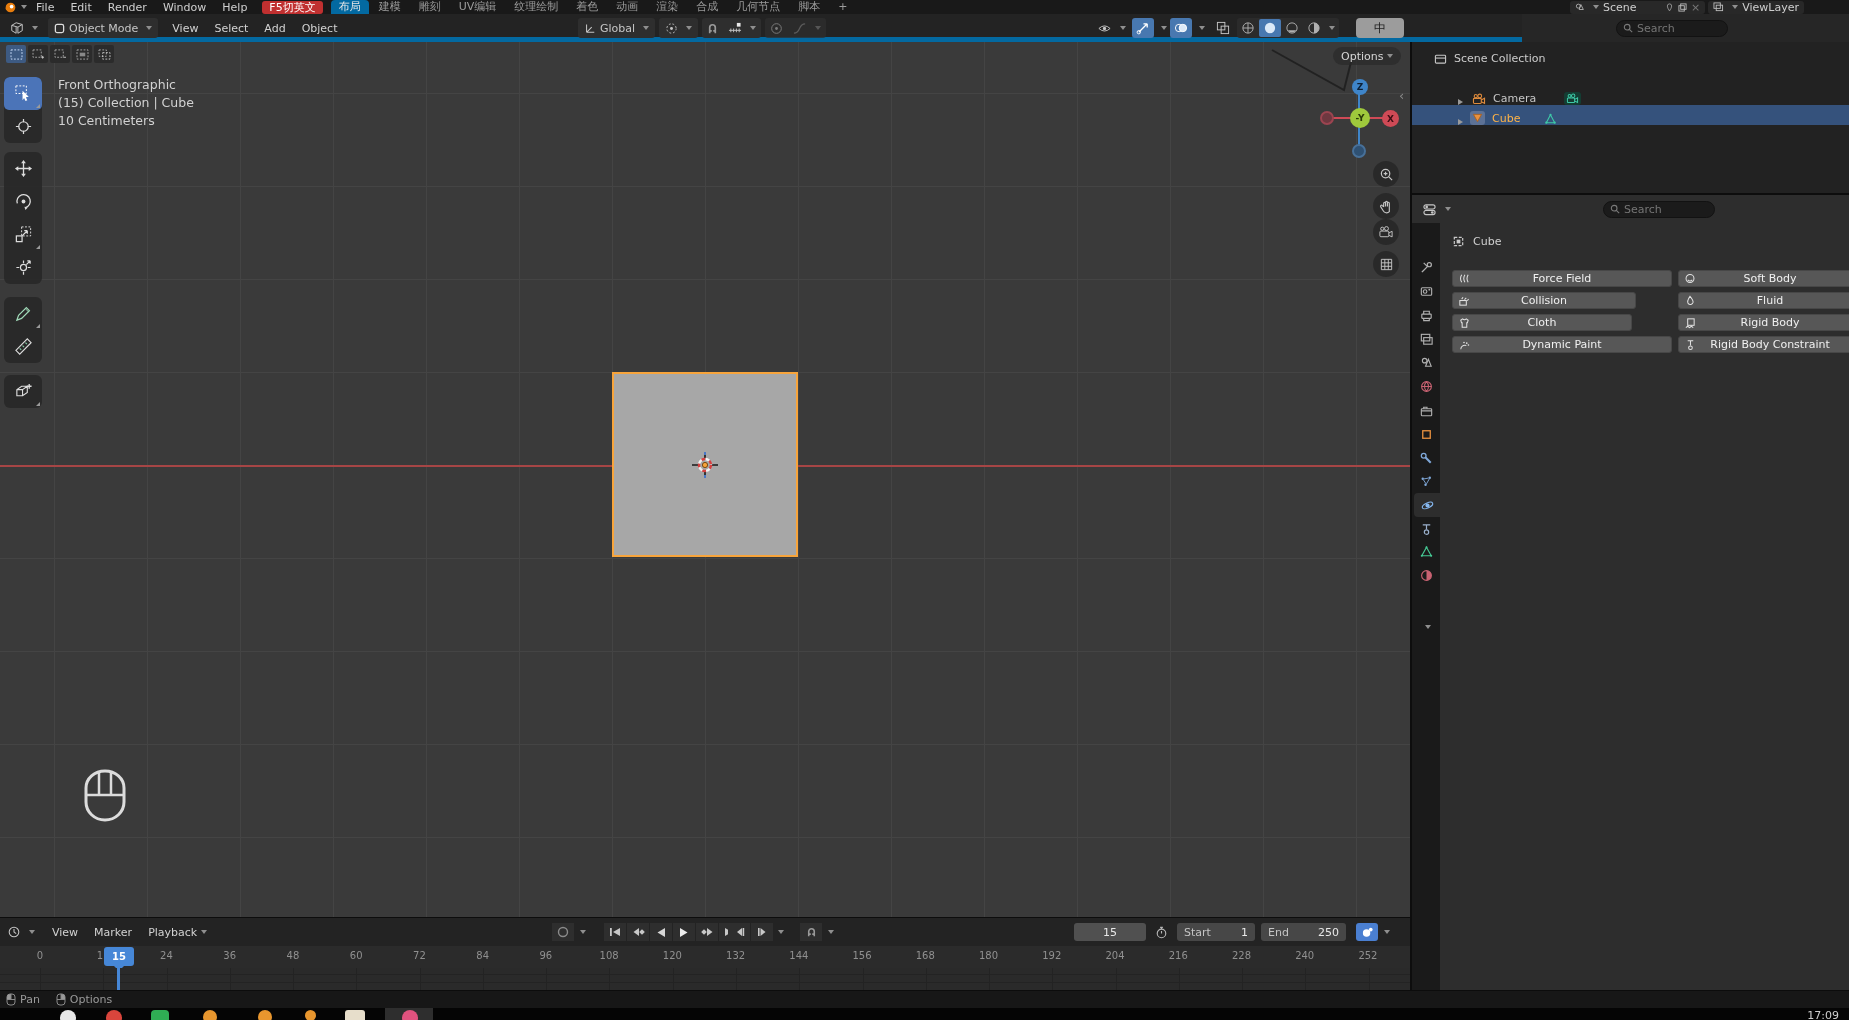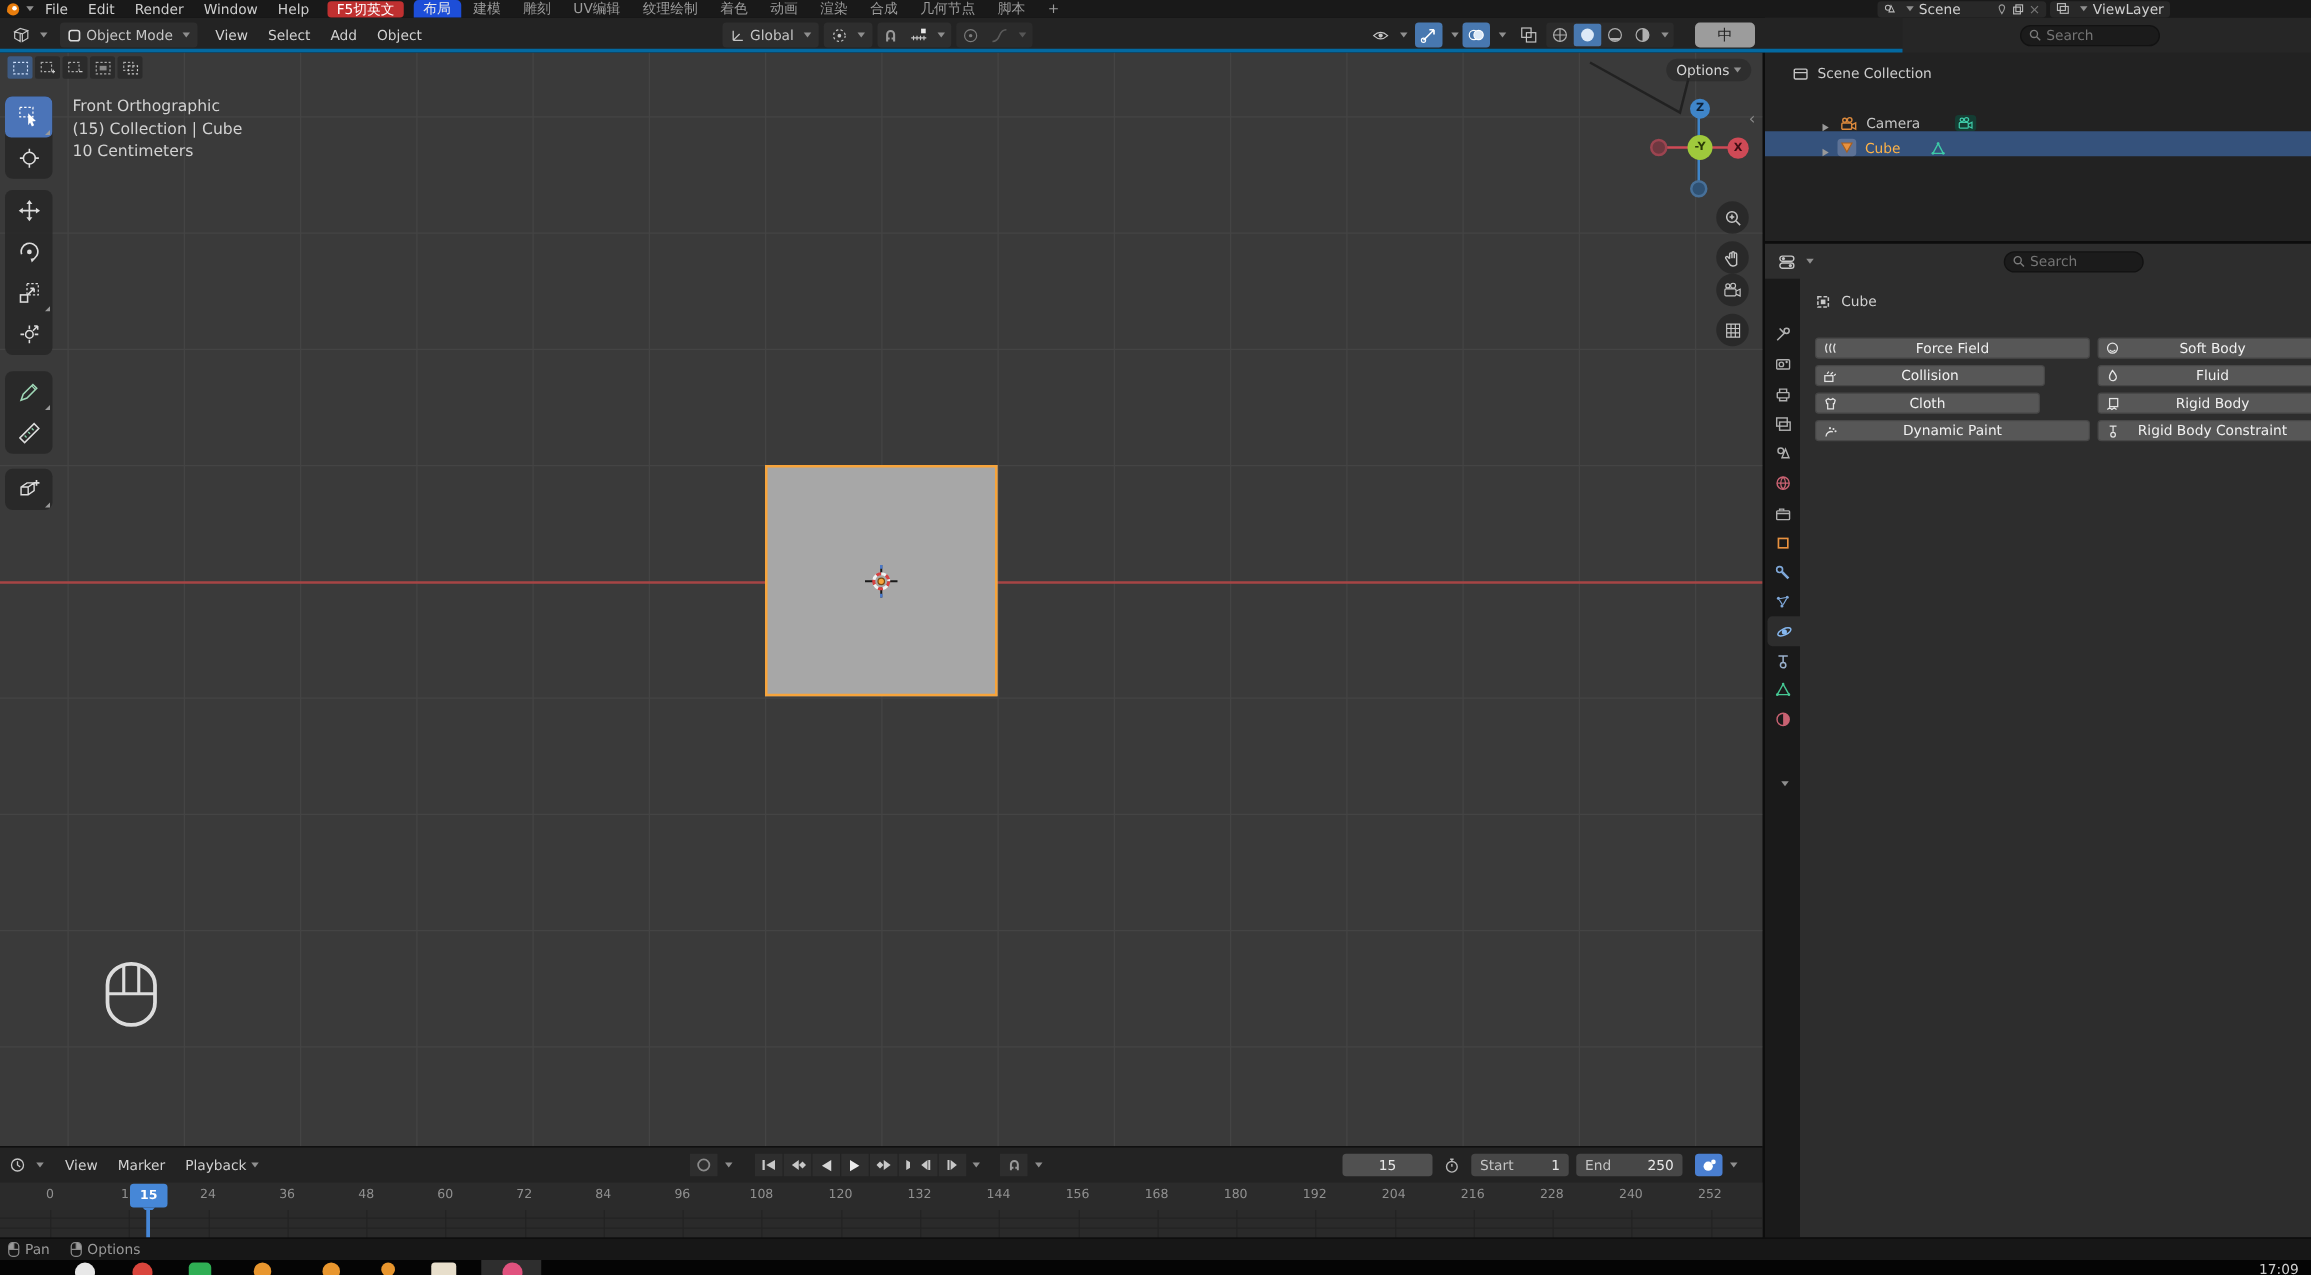--- a/index.html
+++ b/index.html
@@ -9,25 +9,25 @@
 .abs{position:absolute}
 .row{display:flex;align-items:center}
 .chev{display:inline-block;width:0;height:0;border-left:3px solid transparent;border-right:3px solid transparent;border-top:4px solid #8f8f8f;margin-left:4px;flex:none}
 .tri-r{display:inline-block;width:0;height:0;border-top:3.5px solid transparent;border-bottom:3.5px solid transparent;border-left:5px solid #9a9a9a}
 .tri-d{display:inline-block;width:0;height:0;border-left:3.5px solid transparent;border-right:3.5px solid transparent;border-top:5px solid #9a9a9a}
 svg{display:block;flex:none}
 
 #topbar{position:absolute;left:0;top:0;width:1849px;height:14px;background:#191919;display:flex;align-items:center;gap:2px;padding-left:4px;z-index:40}
 #topbar .menu{padding:0 7px;color:#cfcfcf}
 .ws-tab{padding:0 8px;color:#9c9c9c;height:14px;line-height:14px}
-.ws-tab.active{background:#1d4ed8;color:#e9e9e9;border-radius:4px 4px 0 0}
+.ws-tab.active{background:#0369a1;color:#e9e9e9;border-radius:4px 4px 0 0}
 #ime-btn{background:#c03030;color:#fff;border-radius:3px;padding:0 7px;height:13px;line-height:13px;margin:0 6px}
 .tb-field{background:#282828;border-radius:3px;height:13px;display:flex;align-items:center;padding:0 5px;gap:4px;color:#cfcfcf}
 
-#vp-header{position:absolute;left:0;top:14px;width:1522px;height:28px;background:#232323;border-bottom:3px solid #0369a1;z-index:30}
+#vp-header{position:absolute;left:0;top:14px;width:1522px;height:28px;background:#232323;border-bottom:5px solid #0369a1;z-index:30}
 .hbtn{background:#2e2e2e;border-radius:3px;height:20px;display:flex;align-items:center;padding:0 6px;gap:4px}
 .hbtn.flat{background:none}
 .hbtn.blue{background:#4878b0}
 .hmenu{padding:0 8px;height:20px;display:flex;align-items:center;color:#d2d2d2}
 
 #viewport{position:absolute;left:0;top:42px;width:1410px;height:875px;background:#3a3a3a;overflow:hidden}
 #redline{position:absolute;left:0;top:423px;width:1410px;height:2px;background:#a64545}
 #cube{position:absolute;left:612px;top:330px;width:186px;height:185px;background:#a7a7a7;border:2px solid #f7a43b}
 #vp-text{position:absolute;left:58px;top:34px;line-height:18px;font-size:12.5px;color:#d2d2d2}
 
@@ -97,21 +97,21 @@
     <span class="ws-tab">雕刻</span>
     <span class="ws-tab">UV编辑</span>
     <span class="ws-tab">纹理绘制</span>
     <span class="ws-tab">着色</span>
     <span class="ws-tab">动画</span>
     <span class="ws-tab">渲染</span>
     <span class="ws-tab">合成</span>
     <span class="ws-tab">几何节点</span>
     <span class="ws-tab">脚本</span>
     <span class="ws-tab">+</span>
-    <span class="abs row" style="left:1502px;gap:3px">
+    <span class="abs row" style="left:1570px;gap:3px">
       <span class="tb-field">
         <svg width="10" height="10" viewBox="0 0 12 12">
             <circle cx="4" cy="5" r="2.4" fill="none" stroke="#bbb"></circle>
             <path d="M7 3 L10 9 H5 Z" fill="none" stroke="#bbb"></path>
           </svg>
         <span class="chev sm"></span>
         <span style="min-width:58px">Scene</span>
         <svg width="9" height="9" viewBox="0 0 10 10">
             <path d="M5 1 a2.4 2.4 0 0 1 2.4 2.4 q0 2-2.4 5.4 q-2.4-3.4-2.4-5.4 A2.4 2.4 0 0 1 5 1 Z" fill="none" stroke="#9a9a9a"></path>
           </svg>

